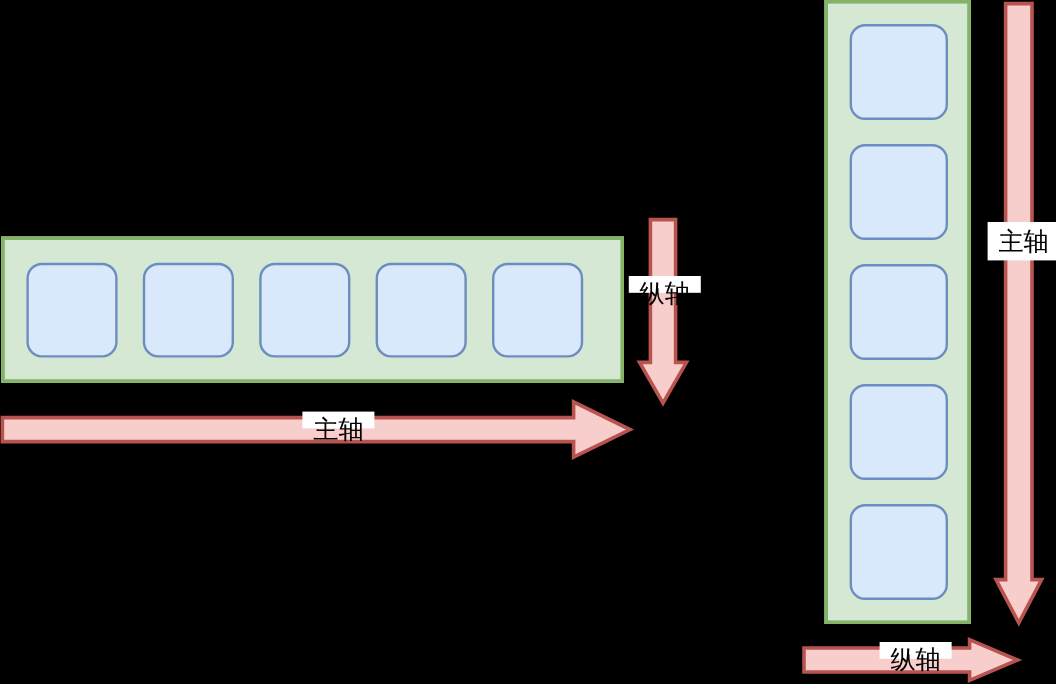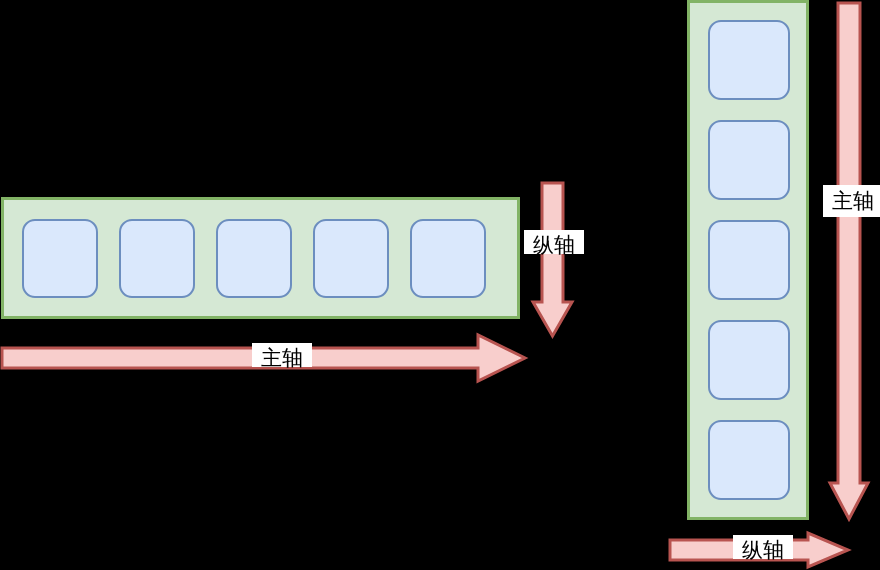--- a/index.html
+++ b/index.html
@@ -51,21 +51,21 @@
     stroke-width: 3px;
   }
 
   
   .axis-label {
     background: var(--label-bg, #fff);
     color: var(--label-text, #000);
     font-size: 21px;
     line-height: 30px;
     text-align: center;
-    width: 60px; height: 24px;
+    width: 60px; height: 14px;
     white-space: nowrap;
     box-sizing: border-box;
   }
 </style>
 </head>
 <body>
 
 <div class="abs flex-container row">
     <div class="item"></div>
     <div class="item"></div>

